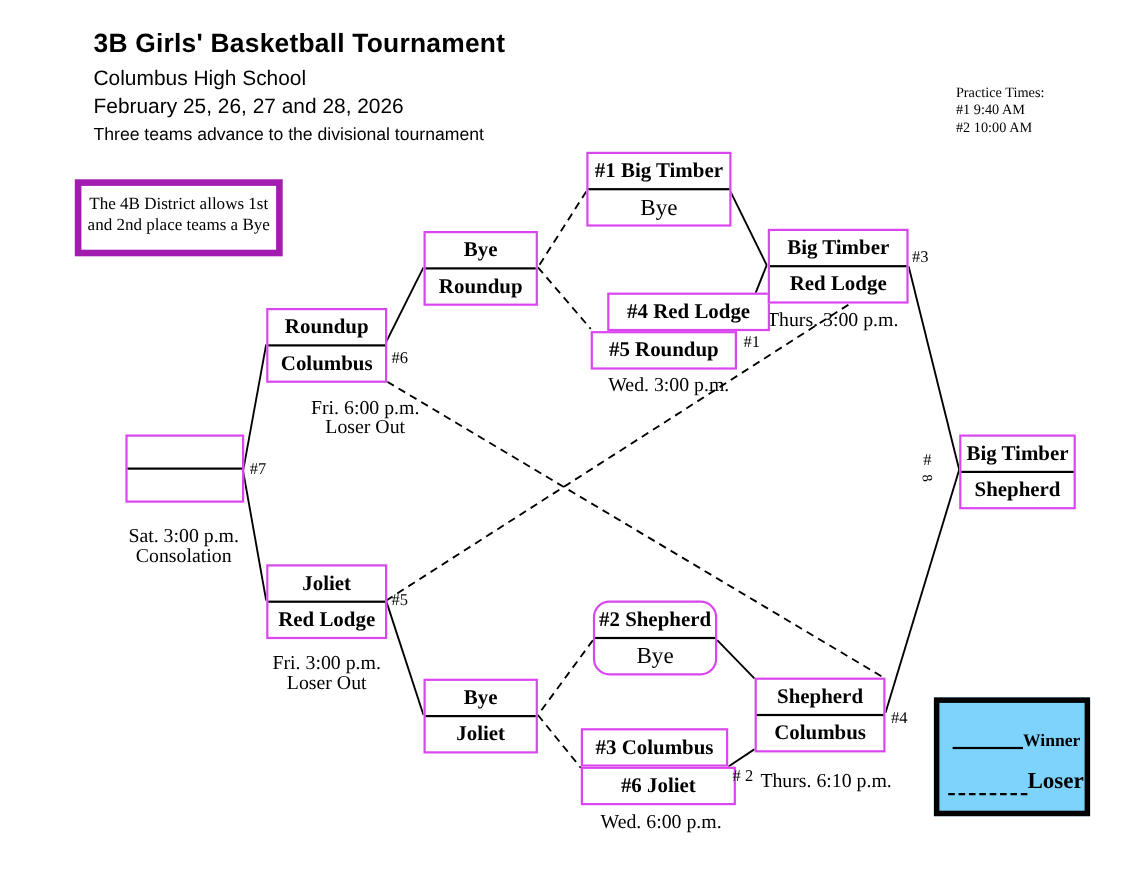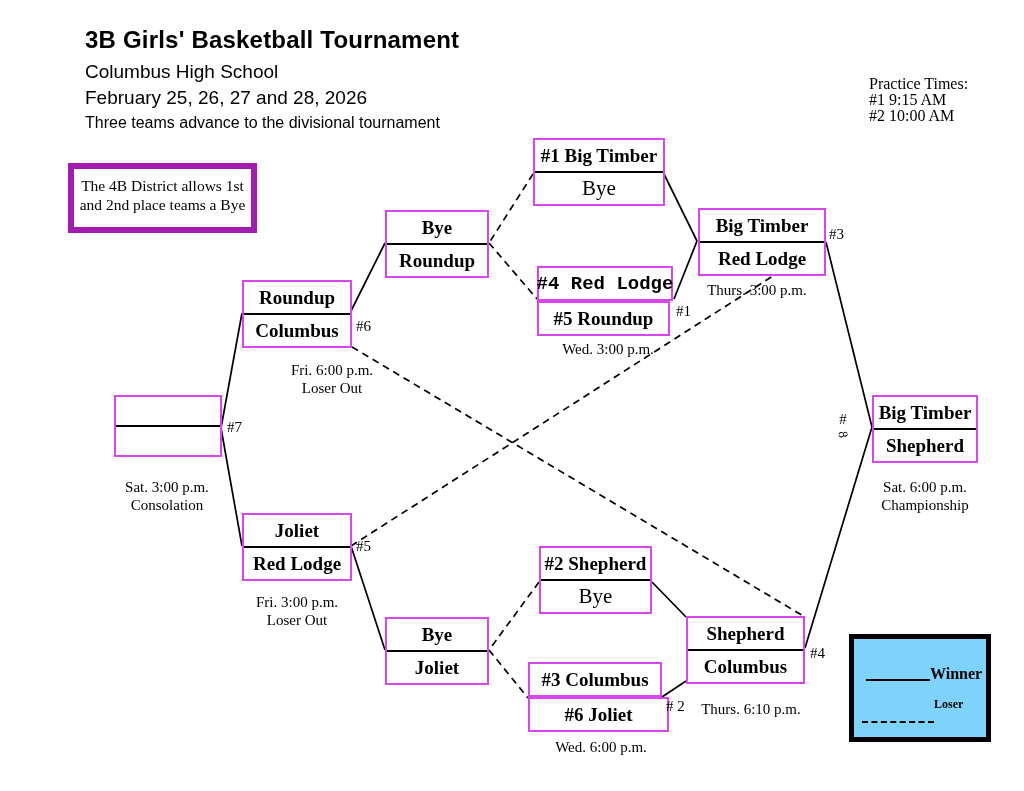--- a/index.html
+++ b/index.html
@@ -5,42 +5,42 @@
   html,body{margin:0;padding:0;background:#e8e8e8;}
   .page{position:relative;width:1024px;height:791px;background:#ffffff;overflow:hidden;
         font-family:"Liberation Serif", serif;color:#000;margin:0 auto;}
   
   .hdr{position:absolute;left:85px;top:26px;font-family:"Liberation Sans", sans-serif;}
   .hdr .title{font-size:24px;font-weight:bold;letter-spacing:.2px;}
   .hdr .school{font-size:19px;margin-top:7px;}
   .hdr .dates{font-size:19px;margin-top:4px;}
   .hdr .sub{font-size:16px;margin-top:5px;}
   
-  .practice{position:absolute;left:869px;top:76px;font-size:16px;line-height:16px;}
+  .practice{position:absolute;left:869px;top:76px;font-size:13px;line-height:16px;}
   
   .notebox{position:absolute;left:68px;top:163px;width:189px;height:70px;border:6px solid #a21caf;
            box-sizing:border-box;text-align:center;font-size:15.5px;line-height:19px;padding-top:7px;background:#fff;}
   .legend{position:absolute;left:849px;top:634px;width:142px;height:108px;border:5px solid #000;
           box-sizing:border-box;background:#7dd3fc;}
   .legend .lw{position:absolute;left:76px;top:26px;font-weight:bold;font-size:16px;}
-  .legend .ll{position:absolute;left:80px;top:58px;font-weight:bold;font-size:12px;}
+  .legend .ll{position:absolute;left:80px;top:58px;font-weight:bold;font-size:21px;}
   .legend .sline{position:absolute;left:12px;top:40px;width:64px;border-top:2px solid #000;}
   .legend .dline{position:absolute;left:8px;top:82px;width:72px;border-top:2px dashed #000;}
   
   .bx{position:absolute;border:2px solid #d946ef;background:#fff;box-sizing:border-box;z-index:2;}
   .cell{height:31px;display:flex;align-items:center;justify-content:center;
         font-weight:bold;font-size:19px;white-space:nowrap;}
   .cell + .cell{border-top:2px solid #000;}
   .cell.plain{font-weight:400;font-size:21px;}
   
   .glabel{position:absolute;font-size:15px;z-index:3;white-space:nowrap;}
   .glabel.vert{width:14px;text-align:center;line-height:15px;}
   .glabel.vert .num{display:inline-block;transform:rotate(83deg);font-size:13px;}
   
-  .cap{position:absolute;width:140px;text-align:center;font-size:15px;line-height:18px;z-index:1;}
+  .cap{position:absolute;width:140px;text-align:center;font-size:18px;line-height:18px;z-index:1;}
   svg.wires{position:absolute;left:0;top:0;z-index:0;}
 </style>
 </head>
 <body>
 
 <div class="page">
 
   <svg class="wires" width="1024" height="791">
     <g stroke="#000" stroke-width="1.7" fill="none">
       <line x1="664" y1="174" x2="697" y2="241"></line>
@@ -66,35 +66,35 @@
 
   <div class="hdr">
     <div class="title">3B Girls' Basketball Tournament</div>
     <div class="school">Columbus High School</div>
     <div class="dates">February 25, 26, 27 and 28, 2026</div>
     <div class="sub">Three teams advance to the divisional tournament</div>
   </div>
 
   <div class="practice">
     <div>Practice Times:</div>
-    <div>#1 9:15 AM</div>
+    <div>#1 9:40 AM</div>
     <div>#2 10:00 AM</div>
   </div>
 
   <div class="notebox">
     <div>The 4B District allows 1st</div>
     <div>and 2nd place teams a Bye</div>
   </div>
 
   <div class="bx" style="left:533px;top:138px;width:132px;">
     <div class="cell">#1 Big Timber</div>
     <div class="cell plain">Bye</div>
   </div>
 
-  <div class="bx" style="left:537px;top:266px;width:136px;font-family:Liberation Mono, monospace;">
+  <div class="bx" style="left:552px;top:266px;width:148px;">
     <div class="cell">#4 Red Lodge</div>
   </div>
   <div class="bx" style="left:537px;top:301px;width:133px;">
     <div class="cell">#5 Roundup</div>
   </div>
   <div class="glabel" style="left:676px;top:303px;">#1</div>
   <div class="cap" style="left:538px;top:340px;">Wed. 3:00 p.m.</div>
 
   <div class="bx" style="left:385px;top:210px;width:104px;">
     <div class="cell">Bye</div>
@@ -136,21 +136,21 @@
   <div class="cap" style="left:227px;top:593px;">
     <div>Fri. 3:00 p.m.</div>
     <div>Loser Out</div>
   </div>
 
   <div class="bx" style="left:385px;top:617px;width:104px;">
     <div class="cell">Bye</div>
     <div class="cell">Joliet</div>
   </div>
 
-  <div class="bx" style="left:539px;top:546px;width:113px;">
+  <div class="bx" style="left:539px;top:546px;width:113px;border-radius:15px;">
     <div class="cell">#2 Shepherd</div>
     <div class="cell plain">Bye</div>
   </div>
 
   <div class="bx" style="left:528px;top:662px;width:134px;">
     <div class="cell">#3 Columbus</div>
   </div>
   <div class="bx" style="left:528px;top:697px;width:141px;">
     <div class="cell">#6 Joliet</div>
   </div>
@@ -165,24 +165,20 @@
   <div class="cap" style="left:681px;top:700px;">Thurs. 6:10 p.m.</div>
 
   <div class="bx" style="left:872px;top:395px;width:106px;">
     <div class="cell">Big Timber</div>
     <div class="cell">Shepherd</div>
   </div>
   <div class="glabel vert" style="left:836px;top:412px;">
     <span>#</span><br>
     <span class="num">8</span>
   </div>
-  <div class="cap" style="left:855px;top:478px;">
-    <div>Sat. 6:00 p.m.</div>
-    <div>Championship</div>
-  </div>
 
   <div class="legend">
     <div class="sline"></div>
     <div class="lw">Winner</div>
     <div class="ll">Loser</div>
     <div class="dline"></div>
   </div>
 
 </div>
 

